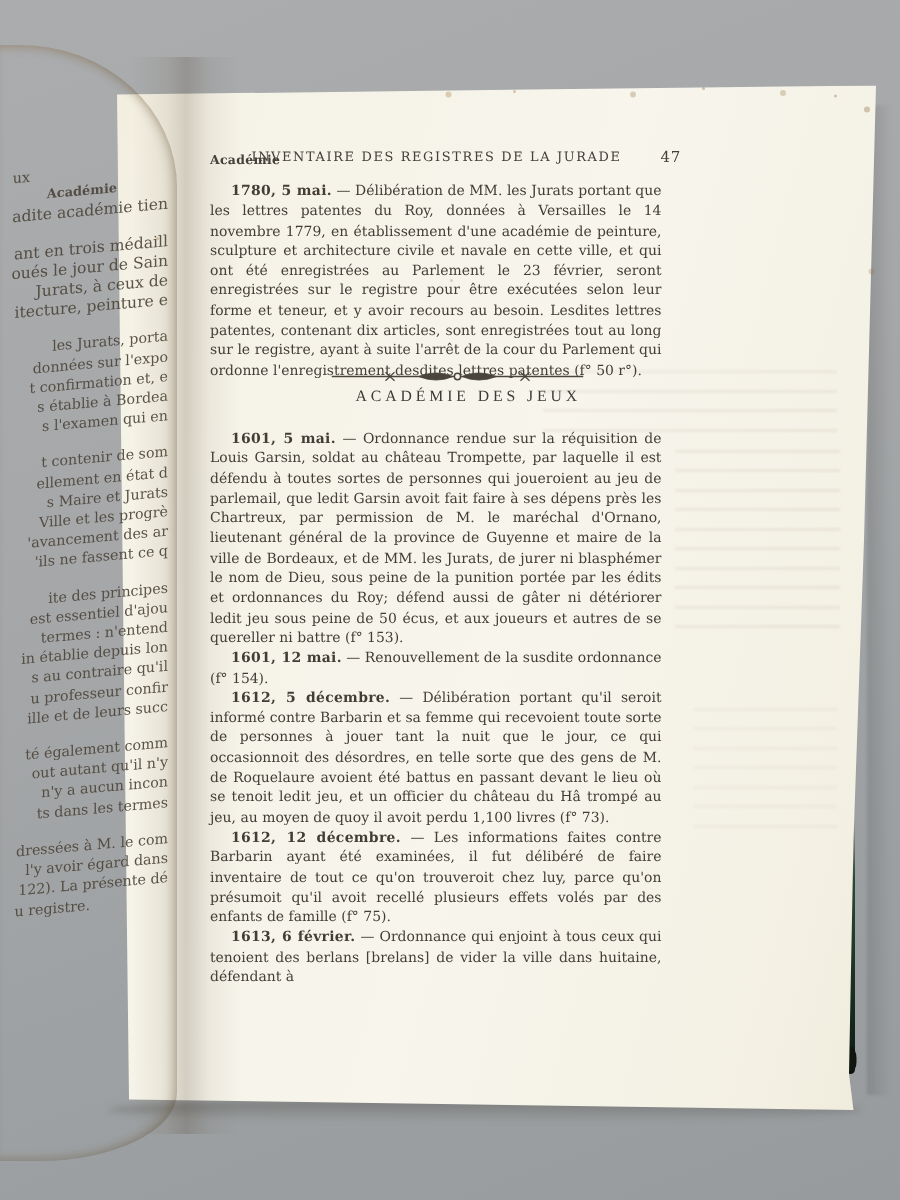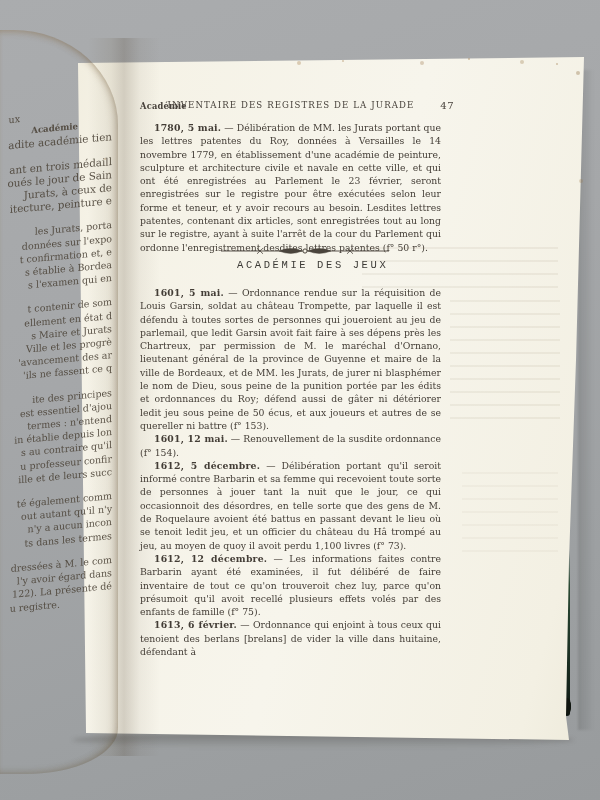--- a/index.html
+++ b/index.html
@@ -58,21 +58,21 @@
   .entries-col{ position:absolute; left:140px; top:286px; width:301px;
     font-size:9.3px; line-height:13.3px; color:#433d36; text-align:justify; }
   p.entry{ margin:0; text-indent:14px; }
   p.entry b{ letter-spacing:.2px; }
   .divider-row{
     position:absolute; left:140px; top:242px; width:301px; text-align:center;
   }
   .divider-row svg{ margin-left:28px; }
   .section-heading{
     position:absolute; left:237px; top:259px;
-    font-family:Liberation Mono, monospace;
+    font-family:Liberation Serif, serif;
     font-size:10.5px; letter-spacing:2.6px; color:#3d3b37; white-space:nowrap;
   }
   
   .bleed{
     position:absolute; z-index:2; opacity:.8; filter:blur(.7px);
     background:repeating-linear-gradient(180deg,rgba(110,90,60,.09) 0 2px,rgba(110,90,60,0) 2px 13px);
   }
   .bleed.b1{ left:362px; top:247px; width:196px; height:42px; }
   .bleed.b2{ left:450px; top:300px; width:110px; height:128px; }
   .bleed.b3{ left:462px; top:472px; width:96px; height:86px; opacity:.5; }

